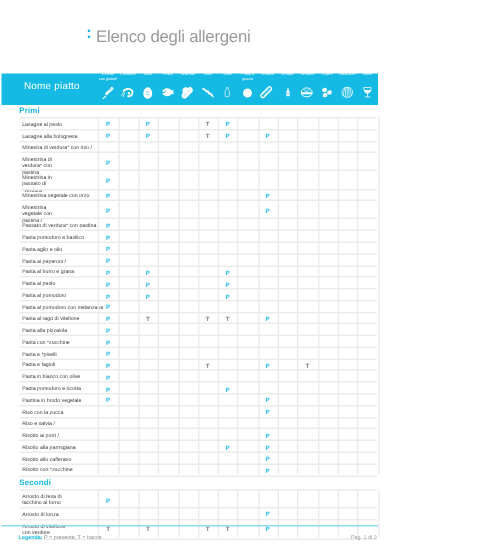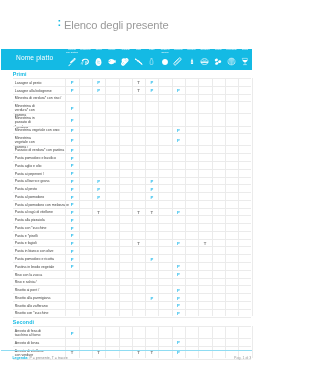--- a/index.html
+++ b/index.html
@@ -39,21 +39,21 @@
   .legend span{color:#8a8a8a;}
   .pag{position:absolute;left:234px;top:355.6px;font-size:3.6px;color:#9a9a9a;}
 </style>
 </head>
 <body>
 
 <div class="page">
   <div class="brandbar">
     <div class="logo"></div>
     <div class="colon">:</div>
-    <div class="doctitle">Elenco degli presente</div>
+    <div class="doctitle">Elenco degli allergeni</div>
   </div>
   <div class="thead">
     <div class="nomepiatto">Nome piatto</div>
   <div class="acol" style="left: 64.4px;">
         <div class="alab">
           <div>Cereali</div>
           <div>con glutine</div>
         </div>
         <div class="aicon">
           <svg viewBox="0 0 24 24" width="10" height="10">

